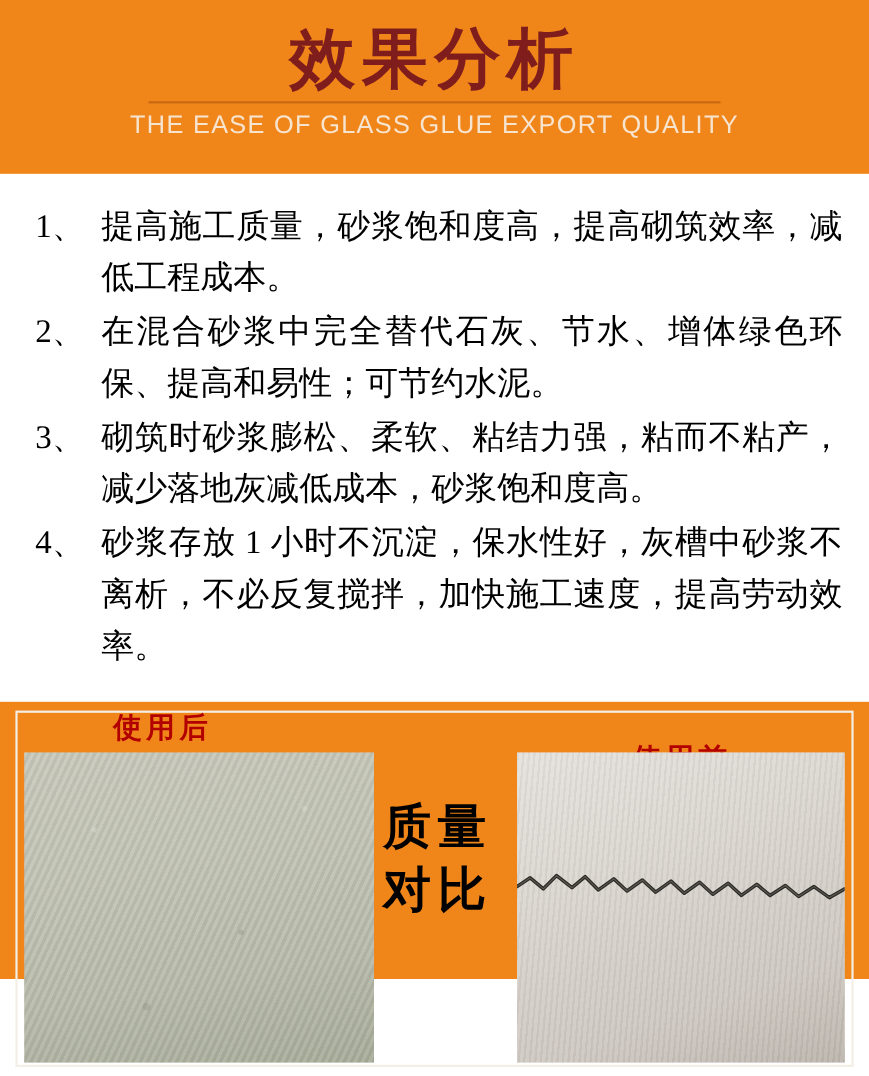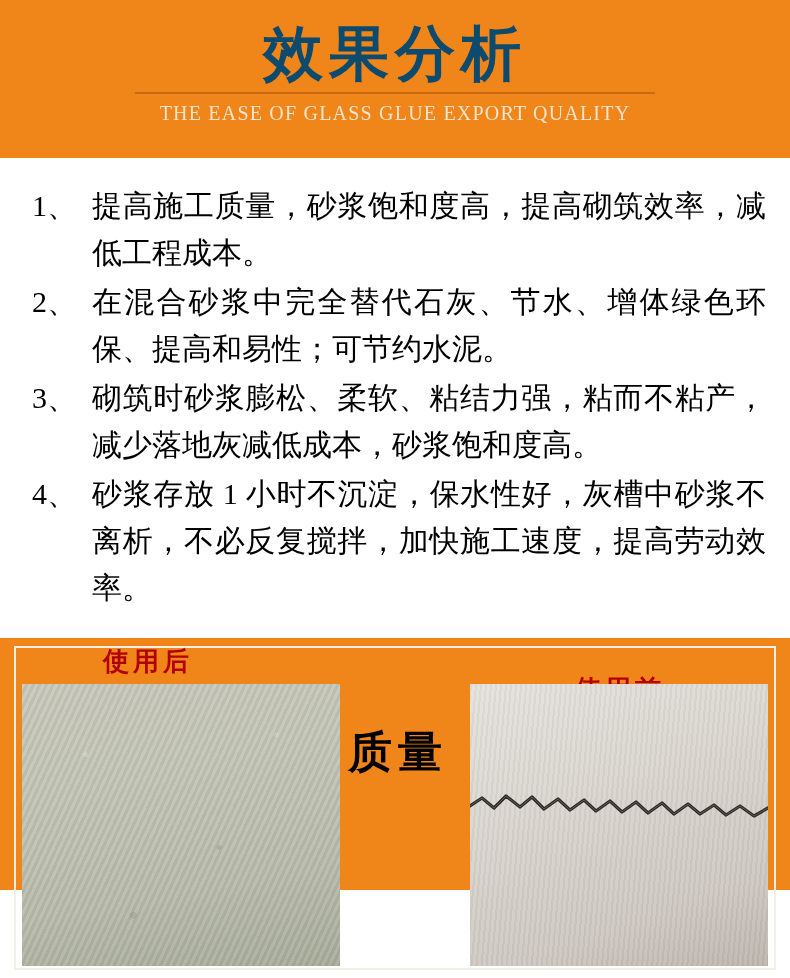--- a/index.html
+++ b/index.html
@@ -31,34 +31,34 @@
     flex-direction: column;
     align-items: center;
     justify-content: flex-start;
   }
   .banner-title {
     margin-top: 20px;
     font-family: "Liberation Serif", serif;
     font-weight: bold;
     font-size: 60px;
     line-height: 68px;
-    color: #0c4a6e;
+    color: #7f1d1d;
     letter-spacing: 6px;
     text-align: center;
   }
   .banner-rule {
     width: 520px;
     height: 2px;
     background: #c96a12;
     margin-top: 4px;
     margin-bottom: 6px;
   }
   .banner-sub {
-    font-family: Liberation Serif, serif;
-    font-size: 20px;
+    font-family: Liberation Sans, sans-serif;
+    font-size: 23px;
     line-height: 26px;
     color: #f7e4cf;
     letter-spacing: 1.2px;
     text-align: left;
     white-space: nowrap;
   }
 
   
   .content {
     box-sizing: border-box;
@@ -221,16 +221,17 @@
 
     <div class="photo photo-right">
       <svg class="crack" viewBox="0 0 298 60" preserveAspectRatio="none">
         <path d="M0 30 L12 22 L24 32 L36 20 L50 31 L62 21 L74 33 L88 23 L100 34 L114 24 L126 35 L140 25 L152 36 L166 26 L178 37 L192 27 L204 38 L218 28 L230 38 L244 29 L256 39 L270 30 L284 40 L298 32" fill="none" stroke="#2b2b28" stroke-width="3.2" stroke-linejoin="round" stroke-linecap="round"></path>
         <path d="M0 30 L12 22 L24 32 L36 20 L50 31 L62 21 L74 33 L88 23 L100 34 L114 24 L126 35 L140 25 L152 36 L166 26 L178 37 L192 27 L204 38 L218 28 L230 38 L244 29 L256 39 L270 30 L284 40 L298 32" fill="none" stroke="#6e675e" stroke-width="1" stroke-linejoin="round" stroke-linecap="round" opacity="0.8"></path>
       </svg>
     </div>
 
     <div class="center-caption">
       <div>质量</div>
+      <div>对比</div>
     </div>
   </div>
 
 </div>
 
 </body></html>

